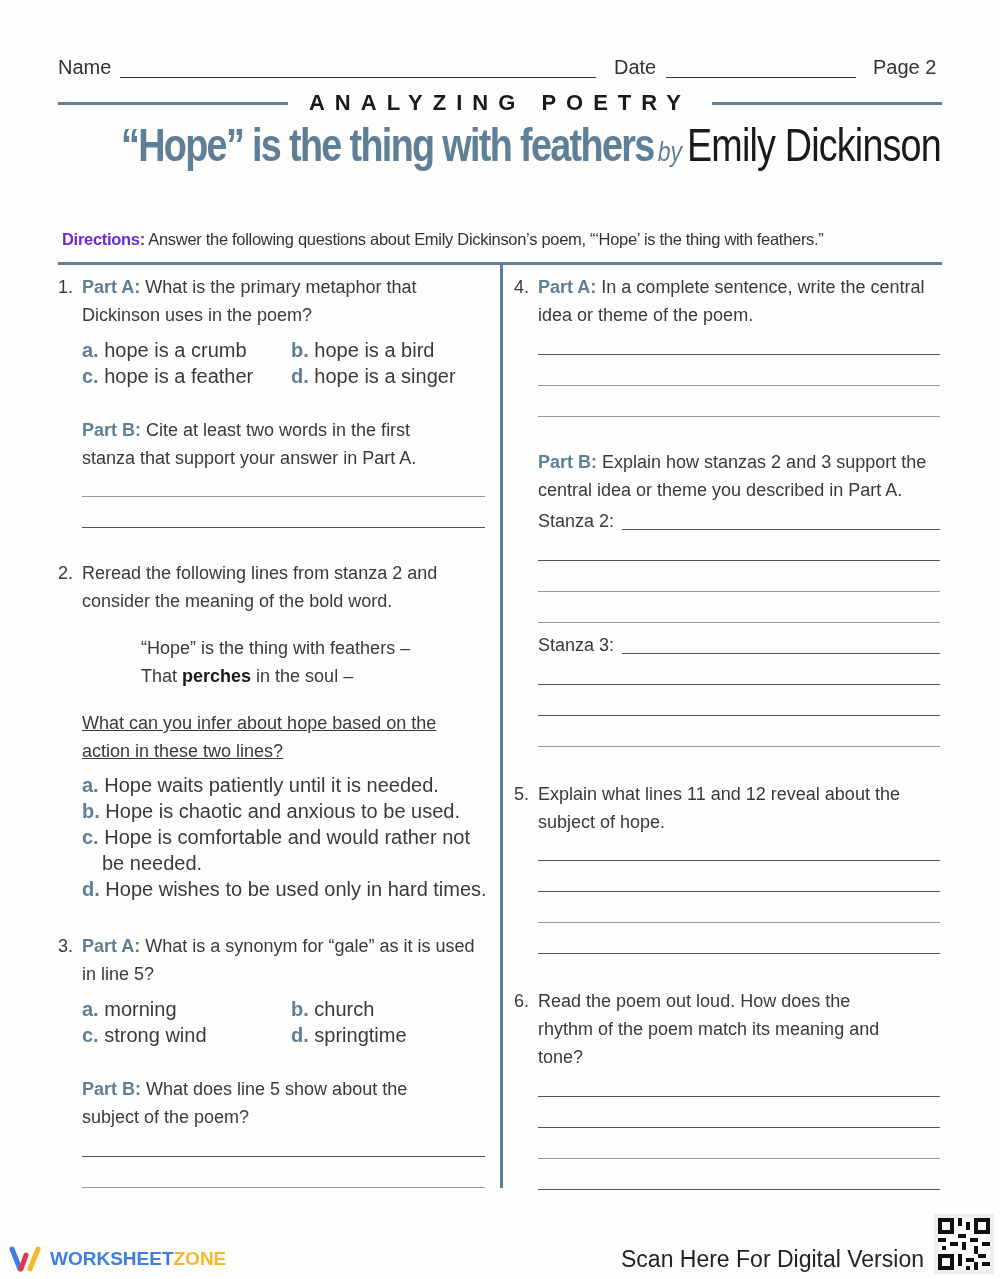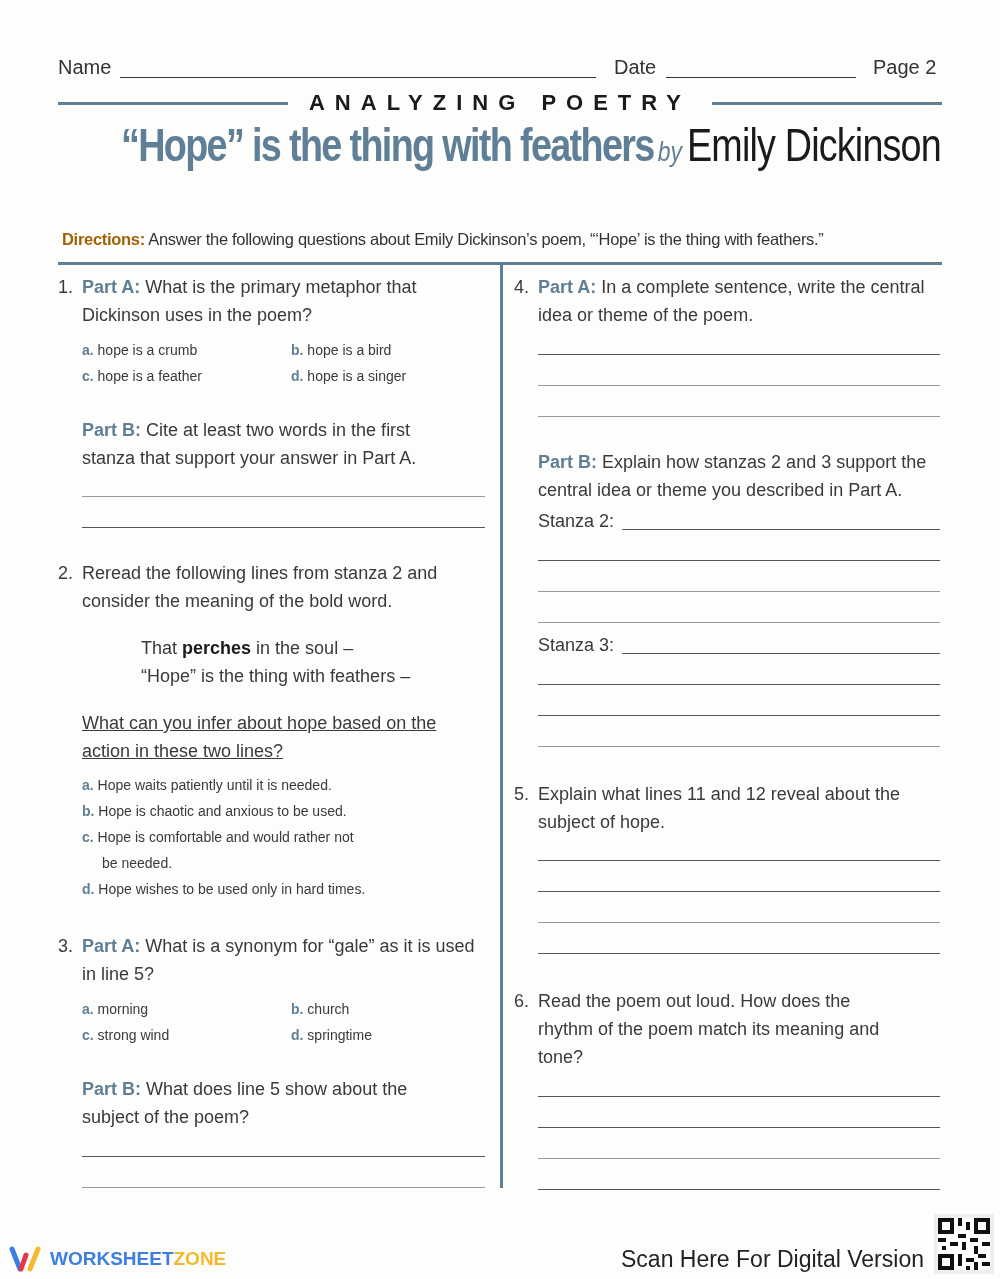--- a/index.html
+++ b/index.html
@@ -10,27 +10,27 @@
   .hdr-row span { position: absolute; top: 0; }
   .uline { position: absolute; border-bottom: 1.5px solid #333; height: 20px; }
   .band-line { height: 3px; background: #5f7f97; top: 102px; }
   .band-text { top: 90px; left: 0; width: 1000px; text-align: center; font-size: 22px; font-weight: bold; letter-spacing: 10px; color: #1a1a1a; }
   .title { top: 118px; left: 0; width: 1000px; text-align: center; white-space: nowrap; }
   .title .t1 { font-family: "Liberation Sans", sans-serif; font-weight: bold; font-size: 46px; color: #5f7f97; letter-spacing: -2px; display: inline-block; transform: scaleX(0.82); transform-origin: right center; }
   .title .by { font-style: italic; font-size: 28px; color: #5f7f97; display: inline-block; transform: scaleX(0.82); }
   .title .au { font-size: 46px; color: #1a1a1a; letter-spacing: -1px; display: inline-block; transform: scaleX(0.82); transform-origin: left center; }
   .title-wrap { display: inline-flex; align-items: baseline; gap: 0; }
   .directions { top: 230px; left: 62px; width: 880px; font-size: 16.5px; color: #333; white-space: nowrap; letter-spacing: -0.3px; }
-  .directions b { color: #a16207; margin-top: 36px; }
+  .directions b { color: #6d28d9; margin-top: 36px; }
   .hrule { top: 262px; left: 58px; width: 884px; height: 3px; background: #5f7f97; }
   .vrule { top: 262px; left: 500px; width: 3px; height: 926px; background: #5f7f97; }
   .q { font-size: 18px; line-height: 28px; color: #3a3a3a; }
   .q .num { position: absolute; left: -24px; top: 0; }
   .lbl { color: #5f7f97; font-weight: bold; }
-  .opt { font-size: 14px; line-height: 26px; color: #3a3a3a; white-space: nowrap; }
+  .opt { font-size: 20px; line-height: 26px; color: #3a3a3a; white-space: nowrap; }
   .line { position: absolute; height: 0; border-top: 1.5px solid #555; }
   .line.light { border-top: 1px solid #999; }
   .poem { font-size: 18px; line-height: 28px; color: #3a3a3a; }
   .footer-logo { left: 8px; top: 1244px; height: 30px; display: flex; align-items: center; gap: 6px; }
   .logo-text { font-size: 19px; font-weight: bold; letter-spacing: 0; }
   .scan { left: 605px; top: 1246px; font-size: 23px; color: #222; margin-left: 16px; }
   .qr { left: 934px; top: 1214px; width: 60px; height: 60px; background: #eee; padding: 4px; }
 </style>
 </head>
 <body>
@@ -72,22 +72,22 @@
   <span class="lbl">Part B:</span><span> Cite at least two words in the first stanza that support your answer in Part A.</span>
 </div>
 <div class="line light" style="left:82px; top:496px; width:403px;"></div>
 <div class="line" style="left:82px; top:527px; width:403px;"></div>
 
 <div class="abs q" style="left:82px; top:559px; width:400px;">
   <span class="num">2.</span>
   <span>Reread the following lines from stanza 2 and consider the meaning of the bold word.</span>
 </div>
 <div class="abs poem" style="left:141px; top:634px;">
+  <div>“Hope” is the thing with feathers –</div>
   <div><span>That </span><b style="color:#1a1a1a">perches</b><span> in the soul –</span></div>
-  <div>“Hope” is the thing with feathers –</div>
 </div>
 <div class="abs q" style="left:82px; top:709px; width:400px;text-decoration:underline;">What can you infer about hope based on the action in these two lines?</div>
 <div class="abs opt" style="left:82px; top:772px;"><span class="lbl">a.</span><span> Hope waits patiently until it is needed.</span></div>
 <div class="abs opt" style="left:82px; top:798px;"><span class="lbl">b.</span><span> Hope is chaotic and anxious to be used.</span></div>
 <div class="abs opt" style="left:82px; top:824px;"><span class="lbl">c.</span><span> Hope is comfortable and would rather not</span></div>
 <div class="abs opt" style="left:102px; top:850px;"><span>be needed.</span></div>
 <div class="abs opt" style="left:82px; top:876px;"><span class="lbl">d.</span><span> Hope wishes to be used only in hard times.</span></div>
 
 <div class="abs q" style="left:82px; top:932px; width:400px;">
   <span class="num">3.</span>

